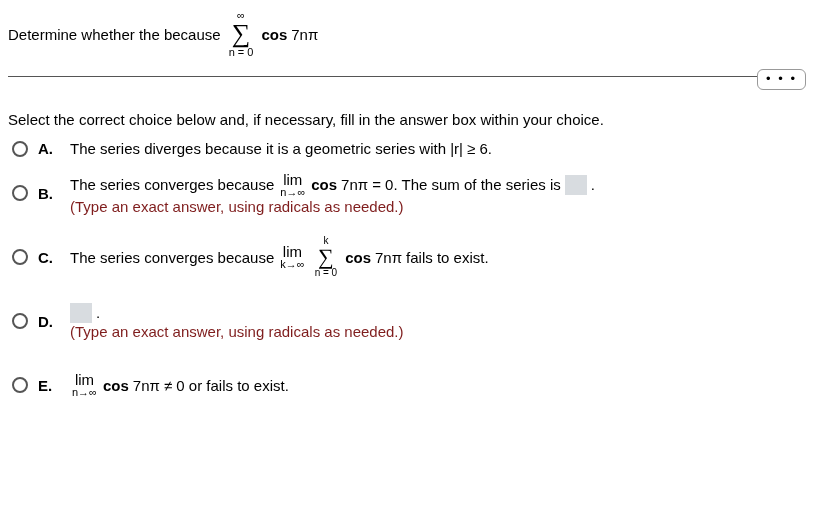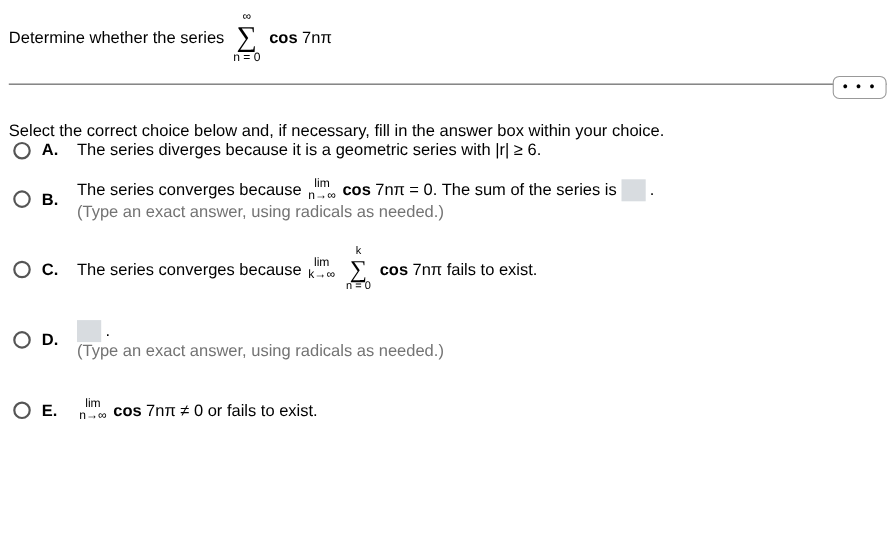--- a/index.html
+++ b/index.html
@@ -45,20 +45,21 @@
     border-radius: 6px;
     padding: 1px 8px 3px 8px;
     font-size: 13px;
     letter-spacing: 2px;
     cursor: pointer;
     background:#fff;
   }
   .instructions {
     clear: both;
     margin-top: 34px;
+    margin-bottom: 12px;
   }
   .choice-row {
     display: flex;
     align-items: center;
     margin-bottom: 8px;
     gap: 10px;
   }
   .choice-row.tall { align-items: center; min-height: 56px; }
   .radio {
     width: 16px;
@@ -72,31 +73,31 @@
   }
   .choice-label {
     font-weight: bold;
     width: 22px;
     flex-shrink: 0;
   }
   .choice-content {
     flex: 1;
   }
   .hint {
-    color: #737373;
+    color: #7f1d1d;
   }
   .limit-block {
     display: inline-flex;
     flex-direction: column;
     align-items: center;
     line-height: 1;
     vertical-align: middle;
     margin: 0 2px;
   }
-  .limit-top { font-size: 11px; }
+  .limit-top { font-size: 15px; }
   .limit-bot { font-size: 11px; }
   .answer-box {
     display: inline-block;
     width: 22px;
     height: 20px;
     background: #d8dce0;
     vertical-align: middle;
     cursor: text;
   }
   .line-flex {
@@ -105,21 +106,21 @@
     flex-wrap: wrap;
     gap: 4px;
   }
   .sigma-small .sigma-main { font-size: 22px; }
   .sigma-small .sigma-top, .sigma-small .sigma-bot { font-size: 10px; }
 </style>
 </head>
 <body>
 
 <div class="question-prompt">
-  <span>Determine whether the series</span>
+  <span>Determine whether the because</span>
   <span class="sigma-block">
     <span class="sigma-top">∞</span>
     <span class="sigma-main">∑</span>
     <span class="sigma-bot">n = 0</span>
   </span>
   <span class="bold">cos</span>
   <span>7nπ</span>
 </div>
 
 <hr class="divider">

